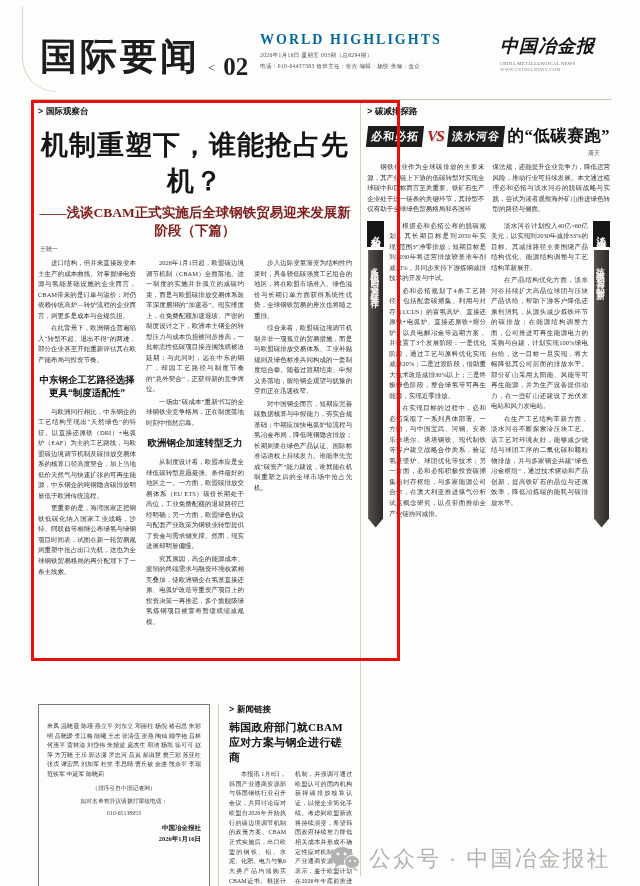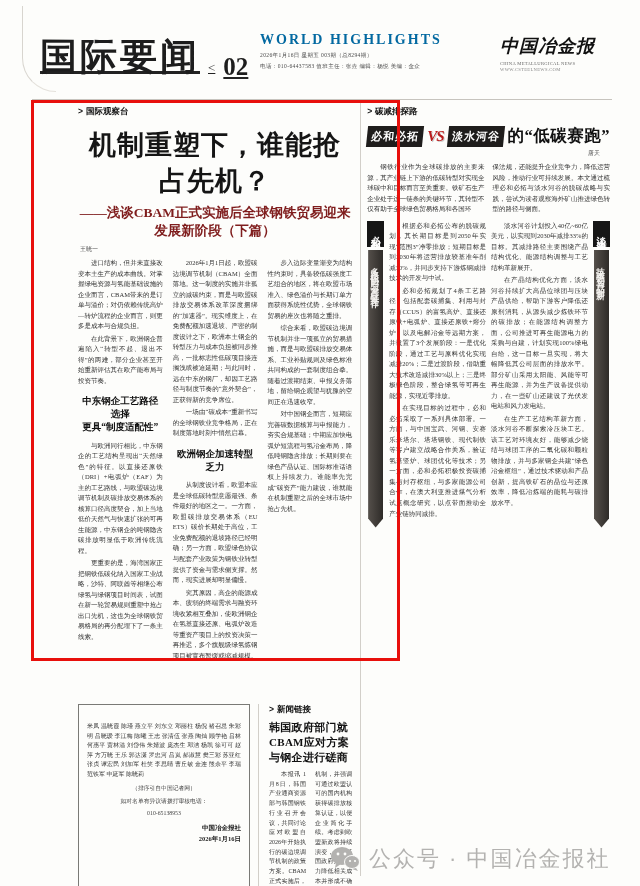--- a/index.html
+++ b/index.html
@@ -8,36 +8,36 @@
     font-family:"Liberation Serif","DejaVu Serif",serif;
     background:#ffffff; color:#222; position:relative; overflow:hidden;
   }
   .page { position:absolute; inset:0; background:#fdfdfb; }
   .curl { position:absolute; left:22px; top:6px; width:34px; height:86px;
     border-left:1px solid #d8d5cf; border-bottom:1px solid #e4e1db;
     border-bottom-left-radius:34px; }
 
   
   .masthead { position:absolute; left:40px; top:26px; right:30px; height:66px; }
-  .mast-left { position:absolute; left:0; top:6px; display:flex; align-items:flex-end; gap:8px;text-decoration:underline; }
+  .mast-left { position:absolute; left:0; top:6px; display:flex; align-items:flex-end; gap:8px; }
   .section-title { font-size:37px; font-weight:900; letter-spacing:3px; color:#1d1d1d;
     font-family:"Liberation Sans","DejaVu Sans",sans-serif; }
   .page-marker { font-size:13px; color:#444; padding-bottom:6px; }
   .page-num { font-size:25px; font-weight:bold; color:#1d1d1d; padding-bottom:1px; }
   .mast-center { position:absolute; left:220px; top:6px; width:230px; }
   .world-highlights { font-size:14px; font-weight:bold; letter-spacing:2px; color:#0369a1; }
   .mast-line { font-size:5.5px; color:#4a4a4a; margin-top:4px; letter-spacing:.4px; }
   .mast-right { position:absolute; right:0; top:8px; width:110px; text-align:left; }
   .brand-name { font-size:18px; font-weight:900; font-style:italic; color:#111; letter-spacing:1px; }
   .brand-sub { font-size:4.6px; color:#666; margin-top:3px; letter-spacing:.3px; }
   .brand-url { font-size:4.6px; color:#888; margin-top:1px; letter-spacing:.3px; }
   .mast-rule { position:absolute; left:32px; right:28px; top:99px; border-top:1px solid #c7c4be; }
 
   
-  .content { position:absolute; left:32px; top:102px; right:28px; bottom:10px; display:flex;margin-left:40px; }
+  .content { position:absolute; left:32px; top:102px; right:28px; bottom:10px; display:flex; }
   .left-zone { width:366px; padding:4px 8px 0 6px; }
   .right-zone { flex:1; border-left:1px solid #d2cfc9; padding:4px 2px 0 6px; }
 
   .kicker { font-size:8.5px; font-weight:bold; color:#111;
     font-family:"Liberation Sans","DejaVu Sans",sans-serif; }
   .kicker .arrow { color:#111; margin-right:3px; }
 
   
   .main-title { text-align:center; font-size:27px; font-weight:900; color:#151515;
     margin:9px 0 5px; letter-spacing:1px; }

